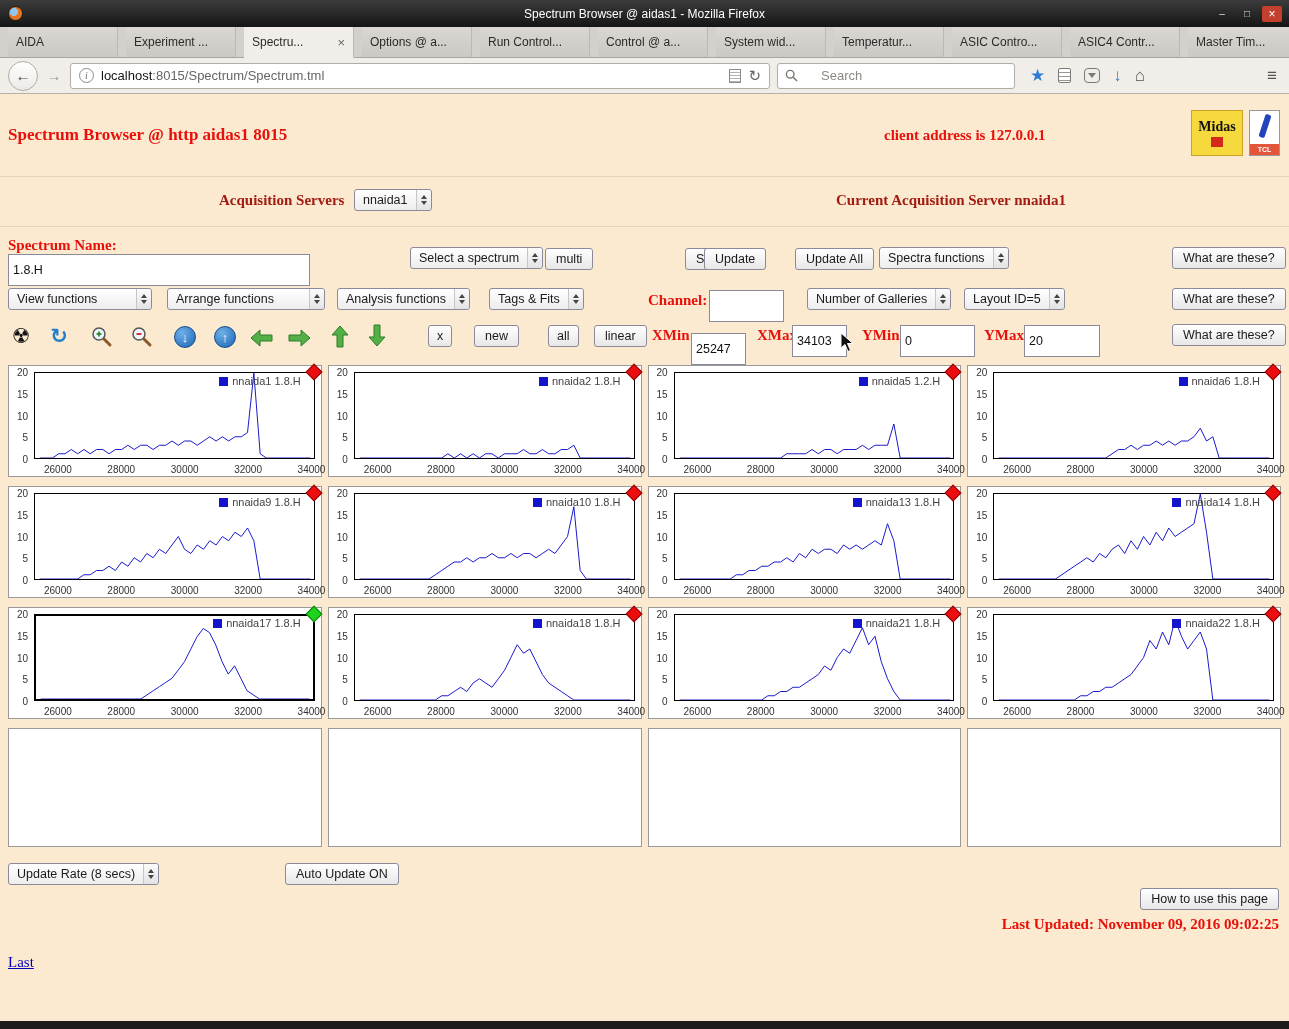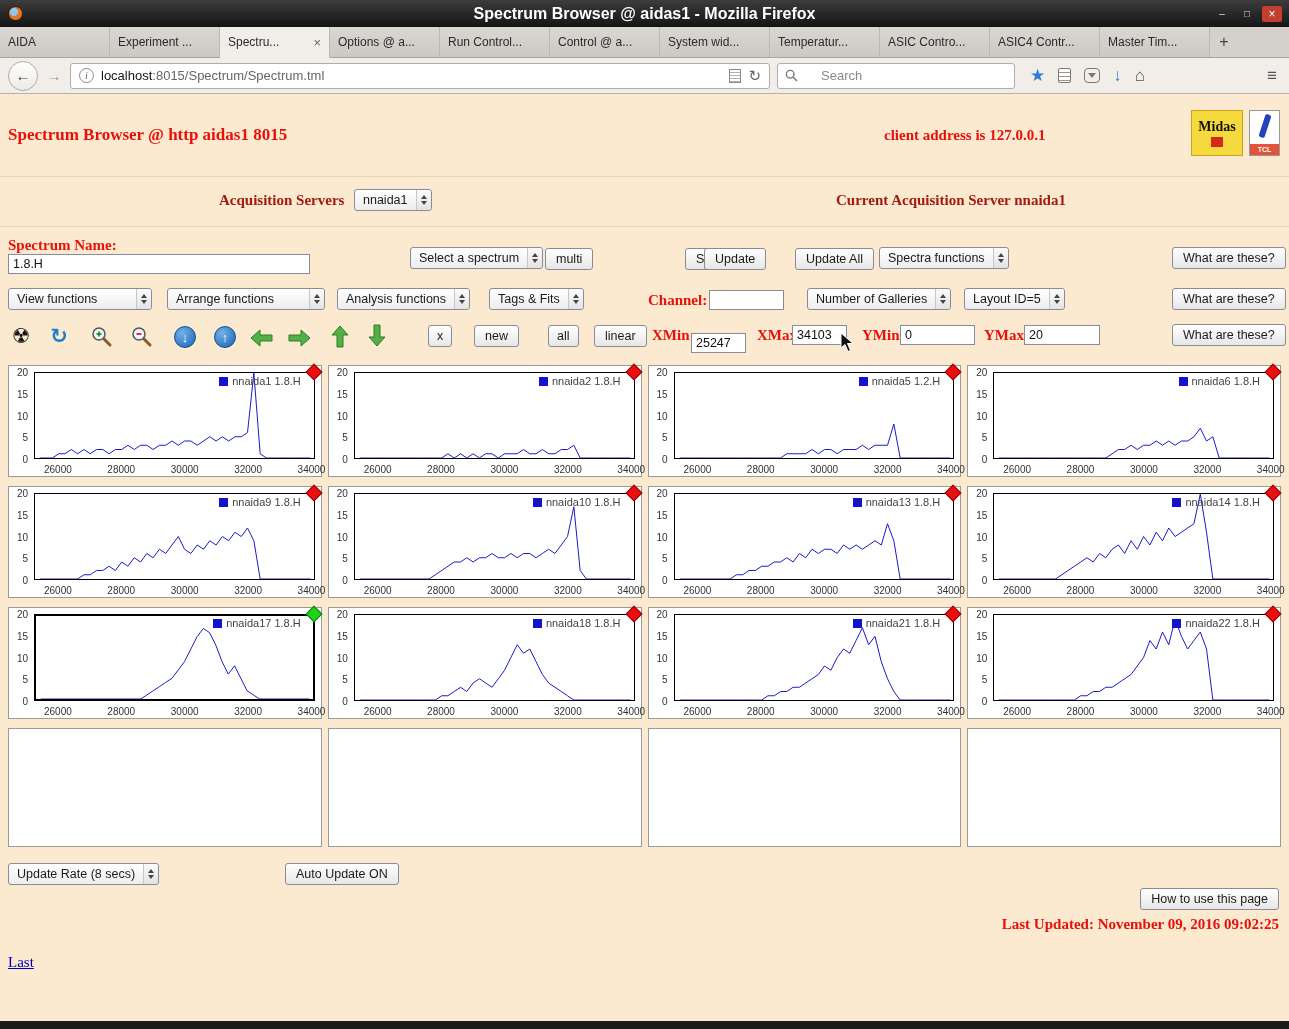--- a/index.html
+++ b/index.html
@@ -2,28 +2,28 @@
 <html><head>
 <meta charset="utf-8">
 <style>
 *{box-sizing:border-box;margin:0;padding:0}
 body{width:1289px;height:1029px;overflow:hidden;background:#fbead0;font-family:"Liberation Sans","DejaVu Sans",sans-serif;}
 .serif{font-family:"Liberation Serif","DejaVu Serif",serif;}
 .abs{position:absolute}
 
 .titlebar{height:27px;background:linear-gradient(#3c3c3c,#151515);display:flex;align-items:center;position:relative;color:#fff;}
 .ff-icon{width:15px;height:15px;border-radius:50%;margin-left:8px;background:radial-gradient(circle at 38% 38%,#8ec6ee 0 34%,#e8761e 35% 100%);border:1px solid #222;}
-.win-title{position:absolute;left:50%;transform:translateX(-50%);font-size:16px;font-weight:bold;white-space:nowrap;}
+.win-title{position:absolute;left:50%;transform:translateX(-50%);font-size:12px;font-weight:normal;white-space:nowrap;}
 .winbtns{margin-left:auto;display:flex;align-items:center;gap:5px;padding-right:7px;}
 .wbtn{width:20px;height:16px;display:flex;align-items:center;justify-content:center;font-size:10px;color:#ddd;}
 .wbtn.close{background:#c3402f;border-radius:2px;color:#fff;font-size:12px;}
 
 .tabbar{height:31px;background:#d4d0cb;display:flex;align-items:stretch;border-bottom:1px solid #a8a5a0;}
 .tab-strip{display:flex;}
-.tab{width:110px;display:flex;align-items:center;padding:0 8px;font-size:12px;color:#2b2b2b;border-right:1px solid #bcb8b3;background:linear-gradient(#dad7d2,#ccc9c4);white-space:nowrap;overflow:hidden;}
+.tab{width:110px;display:flex;align-items:center;padding:0 8px;font-size:12px;color:#2b2b2b;border-right:1px solid #bcb8b3;background:linear-gradient(#dad7d2,#ccc9c4);white-space:nowrap;overflow:hidden;margin-left:8px;}
 .tab.active{background:#f1eeea;position:relative;margin-bottom:-1px;border-bottom:1px solid #f1eeea;}
 .tab-label{flex:1;overflow:hidden;white-space:nowrap;}
 .tab-close{color:#666;font-size:13px;margin-left:4px;}
 .newtab{width:28px;display:flex;align-items:center;justify-content:center;font-size:16px;color:#444;}
 
 .navbar{height:36px;background:#f1eeea;border-bottom:1px solid #b5b1ab;display:flex;align-items:center;padding:0 8px;gap:7px;}
 .nav-back{width:30px;height:30px;border-radius:50%;border:1px solid #b0ada8;background:linear-gradient(#fff,#eceae6);display:flex;align-items:center;justify-content:center;font-size:15px;color:#444;}
 .nav-fwd{width:18px;text-align:center;font-size:15px;color:#9a9792;}
 .urlbar{width:700px;height:26px;background:#fff;border:1px solid #b0ada8;border-radius:3px;display:flex;align-items:center;padding:0 8px;gap:7px;}
 .info-icon{width:15px;height:15px;border-radius:50%;border:1px solid #8e8b86;color:#6b6865;font-size:10px;display:flex;align-items:center;justify-content:center;font-family:"Liberation Serif",serif;font-style:italic;flex:none;}
@@ -60,21 +60,21 @@
 #labAcq{left:219px;top:98px}
 #curServer{left:836px;top:98px}
 #labSpecName{left:8px;top:143px}
 
 .sel{display:inline-flex;align-items:center;height:22px;background:linear-gradient(#fff,#ededed);border:1px solid #8a8a99;border-radius:3px;font-size:12.5px;color:#1a1a1a;padding-left:8px;}
 .sel-label{padding-right:8px;white-space:nowrap;flex:1;}
 .spin{width:15px;align-self:stretch;border-left:1px solid #c5c5cc;display:flex;flex-direction:column;align-items:center;justify-content:center;gap:2px;background:linear-gradient(#fbfbfb,#e3e3e3);border-radius:0 3px 3px 0;}
 .spin i{display:block;width:0;height:0;border-left:3.5px solid transparent;border-right:3.5px solid transparent;}
 .spin .up{border-bottom:4px solid #444}.spin .dn{border-top:4px solid #444}
 .btn{display:inline-flex;align-items:center;justify-content:center;height:22px;padding:0 10px;background:linear-gradient(#fff,#e7e7e7);border:1px solid #8a8a99;border-radius:3px;font-size:12.5px;color:#1a1a1a;white-space:nowrap;}
-.inp{background:#fff;border:1px solid #8a8a99;height:20px;font-size:12.5px;padding:0 4px;font-family:"Liberation Sans","DejaVu Sans",sans-serif;color:#111;}
+.inp{background:#fff;border:1px solid #8a8a99;height:32px;font-size:12.5px;padding:0 4px;font-family:"Liberation Sans","DejaVu Sans",sans-serif;color:#111;}
 #selAcq{left:354px;top:95px;min-width:76px}
 #inpSpecName{left:8px;top:160px;width:302px}
 #selSelectSpectrum{left:410px;top:153px;min-width:126px}
 #btnMulti{left:545px;top:154px}
 #btnShow{left:685px;top:154px}
 #btnUpdate{left:704px;top:154px}
 #btnUpdateAll{left:795px;top:154px}
 #selSpectraFunctions{left:879px;top:153px;min-width:123px}
 #btnWhat1{left:1172px;top:153px}
 #selView{left:8px;top:194px;min-width:144px}

